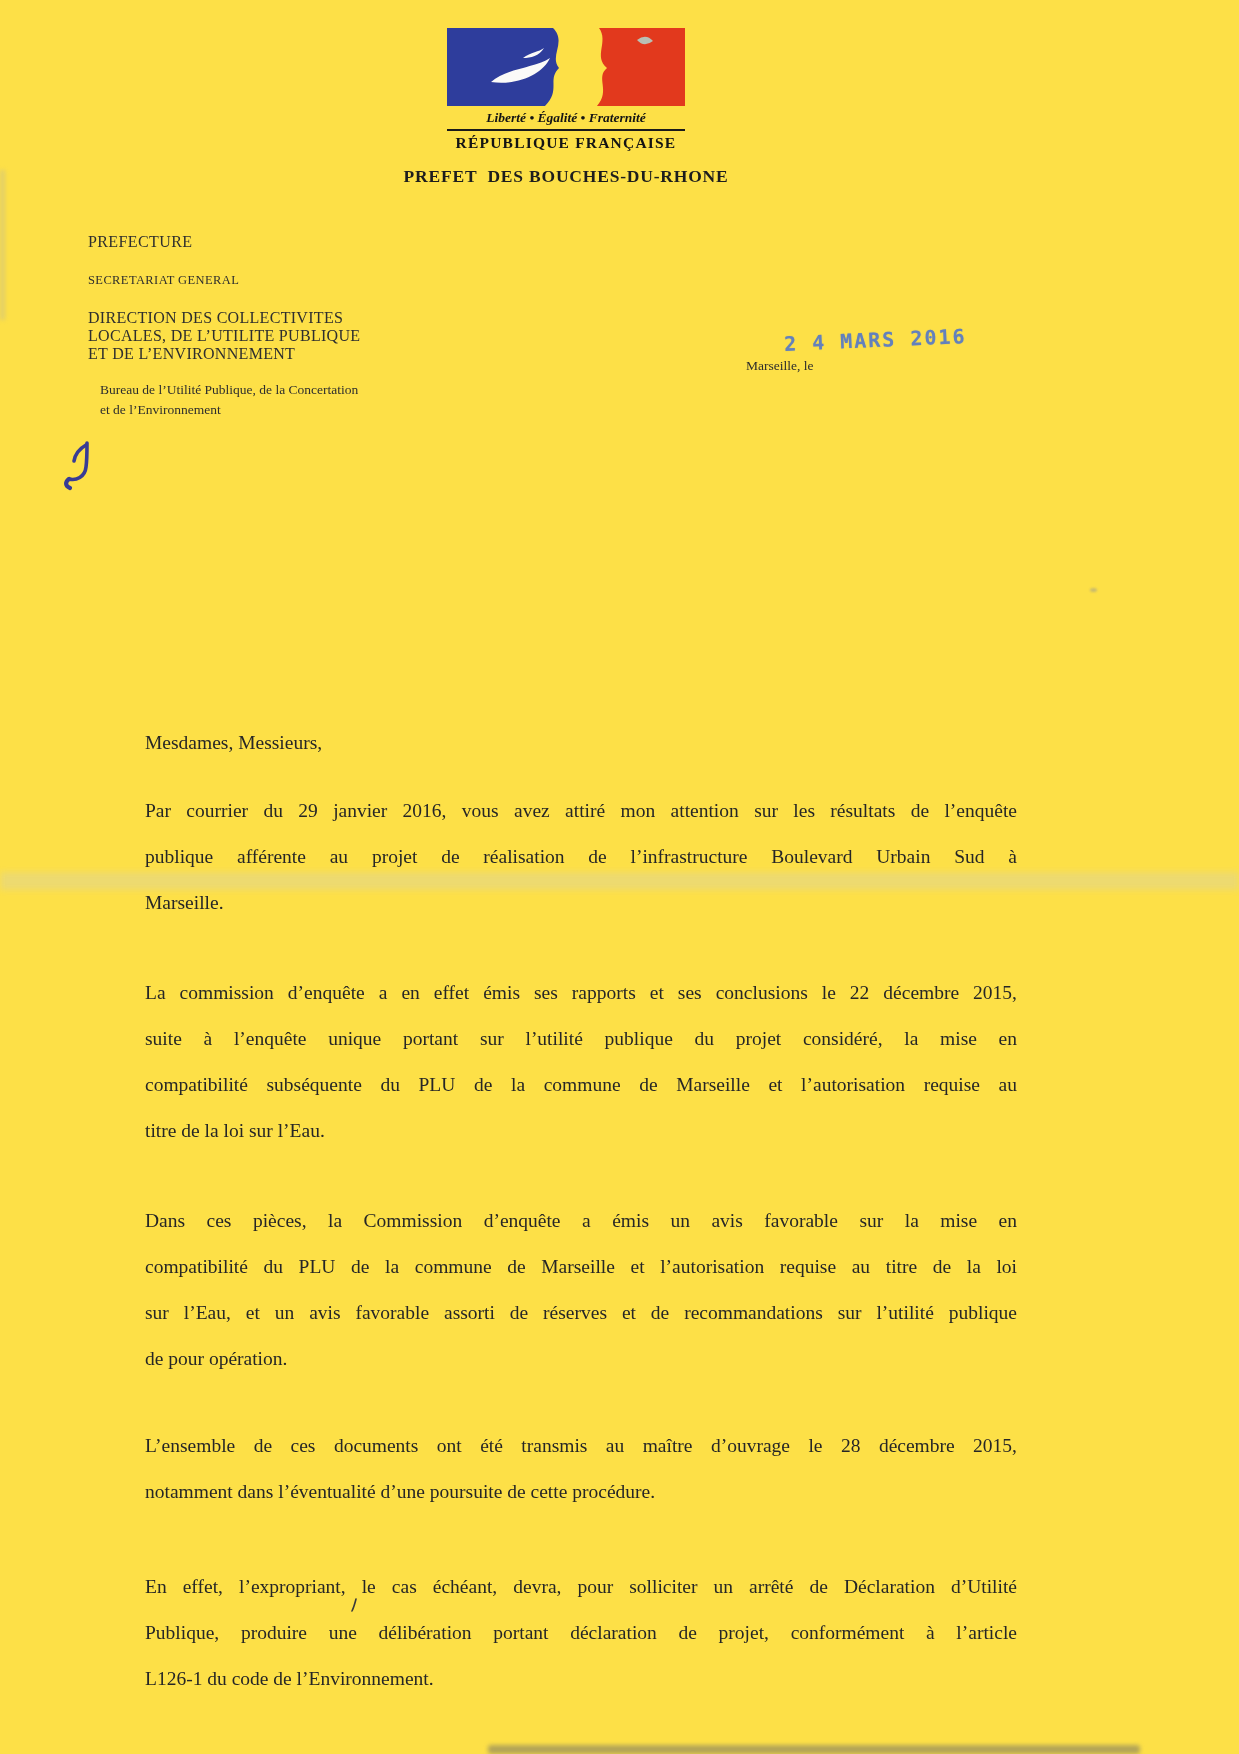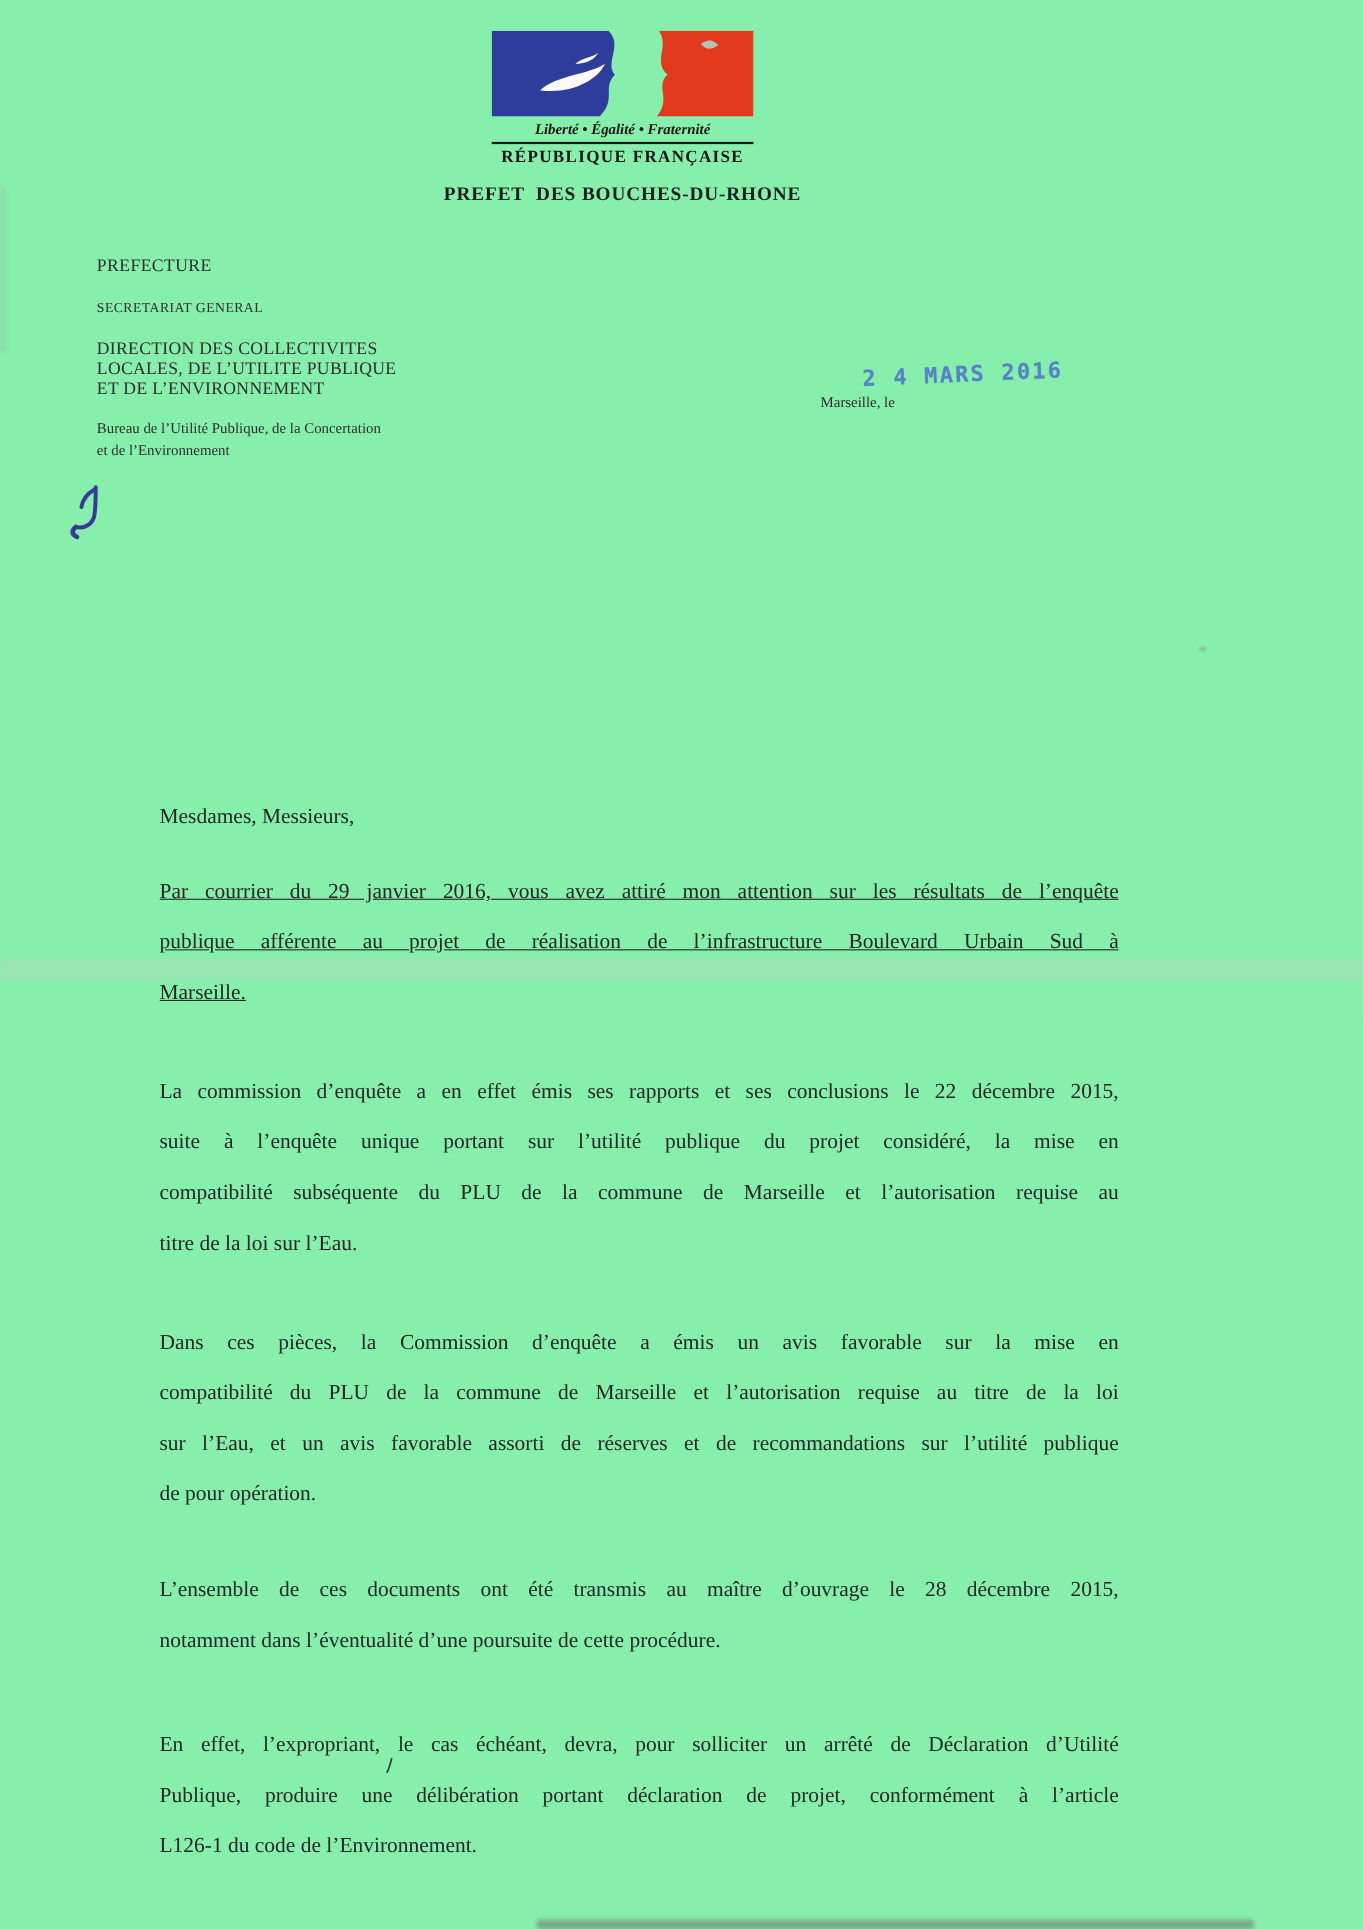--- a/index.html
+++ b/index.html
@@ -1,59 +1,59 @@
 <!DOCTYPE html>
 <html lang="fr"><head>
 <meta charset="utf-8">
 <style>
   html,body{margin:0;padding:0;background:#e9e9e7;}
   .page{
     position:relative;
     width:1239px;height:1754px;
-    background:#86efac;
+    background:#fde047;
     overflow:hidden;
     font-family:"Liberation Serif","DejaVu Serif",serif;
     color:#262626;
   }
   
   .letterhead{position:absolute;left:447px;top:28px;width:238px;text-align:center;}
   .flag{display:block;margin:0 auto;}
   .motto{margin-top:4px;font-size:13.5px;font-weight:bold;font-style:italic;color:#141414;white-space:nowrap;}
   .rule{border:0;border-top:2.2px solid #1a1a1a;margin:3px 0 3px 0;width:238px;}
   .republic{font-size:15.5px;font-weight:bold;letter-spacing:1.2px;color:#141414;white-space:nowrap;font-family:Liberation Serif, serif;}
   .prefet-title{
     position:absolute;left:340px;top:166px;width:452px;
     text-align:center;font-size:17.5px;font-weight:bold;letter-spacing:.8px;
     color:#1d1d1d;white-space:pre-wrap;
   }
   
   .sender{position:absolute;left:88px;top:233px;color:#2e2e2e;}
   .s-line1{font-size:16px;letter-spacing:.4px;}
   .s-line2{font-size:12.5px;letter-spacing:.4px;margin-top:22px;}
   .s-direction{font-size:16px;letter-spacing:.3px;margin-top:21px;line-height:18px;}
-  .s-bureau{font-size:13.5px;margin-top:17px;line-height:20px;}
+  .s-bureau{font-size:13.5px;margin-top:17px;line-height:20px;margin-left:12px;}
   .s-contact{position:absolute;left:88px;top:441px;font-size:13px;line-height:16.5px;color:#2e2e2e;}
   .squiggle{position:absolute;left:60px;top:440px;}
   
   .place-line{position:absolute;left:746px;top:358px;font-size:13.5px;color:#2c2c2c;}
   .stamp{
     position:absolute;left:784px;top:328px;
     font-family:"DejaVu Sans Mono",monospace;
     font-size:20px;font-weight:bold;letter-spacing:2px;
     color:#5377c9;opacity:.9;
     transform:rotate(-2.5deg);
     text-shadow:0 0 1px rgba(83,119,201,.55);
     white-space:nowrap;
   }
   
   .salutation{position:absolute;left:145px;top:720px;font-size:19.5px;line-height:46px;}
   .para{position:absolute;left:145px;width:872px;font-size:19.5px;}
   .jline{text-align:justify;text-align-last:justify;line-height:46px;height:46px;overflow:hidden;}
   .jline.last{text-align-last:left;}
-  .p1{top:788px;text-decoration:underline;} .p2{top:970px;} .p3{top:1198px;} .p4{top:1423px;} .p5{top:1564px;}
+  .p1{top:788px;} .p2{top:970px;} .p3{top:1198px;} .p4{top:1423px;} .p5{top:1564px;}
   
   .artifact{position:absolute;pointer-events:none;}
   .band{left:0;top:872px;width:1239px;height:18px;background:rgba(205,205,199,.32);filter:blur(3px);}
   .bottom-smudge{left:488px;top:1745px;width:652px;height:9px;background:rgba(105,105,103,.5);filter:blur(2px);border-radius:3px;}
   .edge-streak{left:0;top:170px;width:5px;height:150px;background:rgba(175,175,172,.35);filter:blur(2px);}
   .speck{left:1090px;top:588px;width:7px;height:4px;background:rgba(150,150,148,.5);filter:blur(1px);border-radius:50%;}
   .pen-comma{position:absolute;left:350px;top:1597px;}
 </style>
 </head>
 <body>

